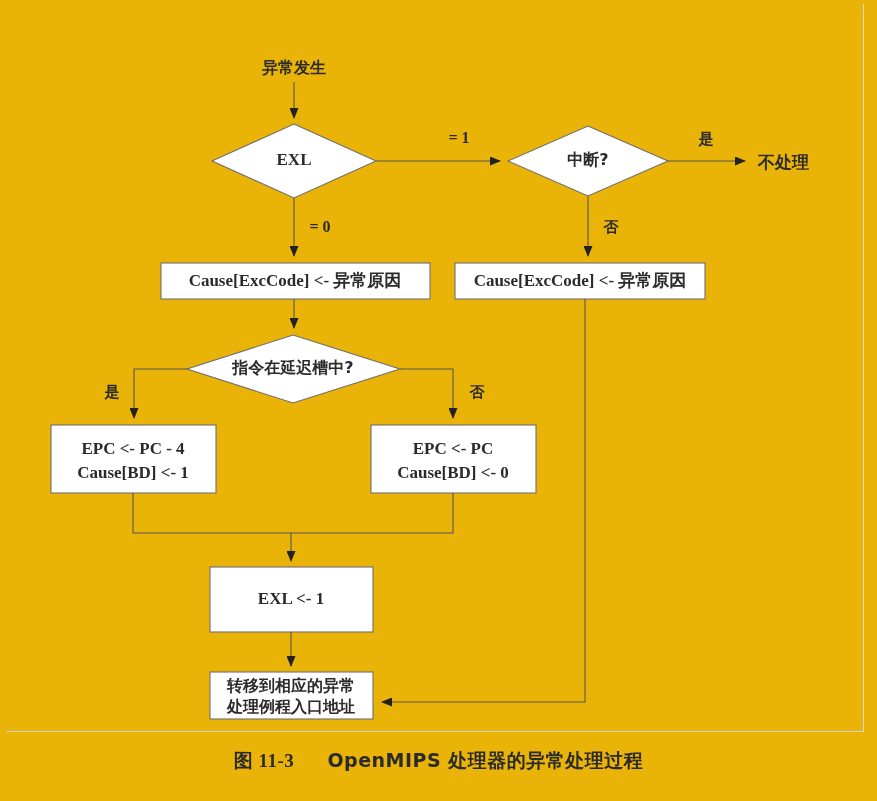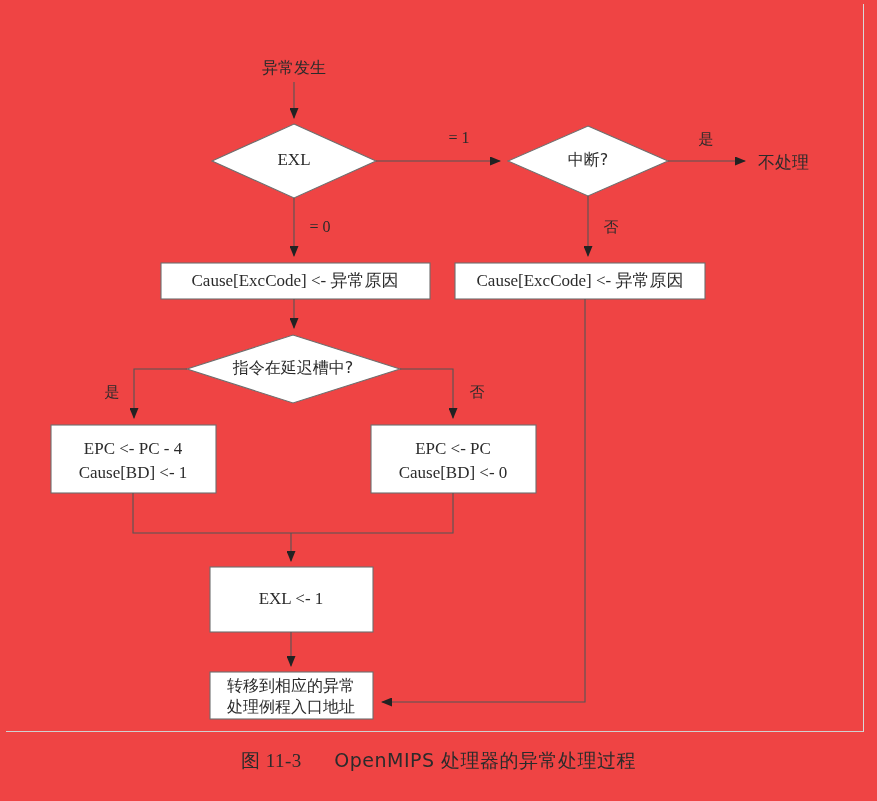--- a/index.html
+++ b/index.html
@@ -12,21 +12,22 @@
     width: 877px;
     height: 801px;
     position: relative;
     font-family: "Liberation Serif", "DejaVu Serif", serif;
     color: #2b2b2b;
     overflow: hidden;
   }
   #page {
     position: absolute;
     inset: 0;
-    background: #ef4444;
+    background: #eab308;
+    font-weight: bold;
   }
   
   #page-edge {
     position: absolute;
     left: 6px;
     top: 4px;
     width: 857px;
     height: 727px;
     border-right: 1px solid #d9d9d9;
     border-bottom: 1px solid #d0d0d0;

